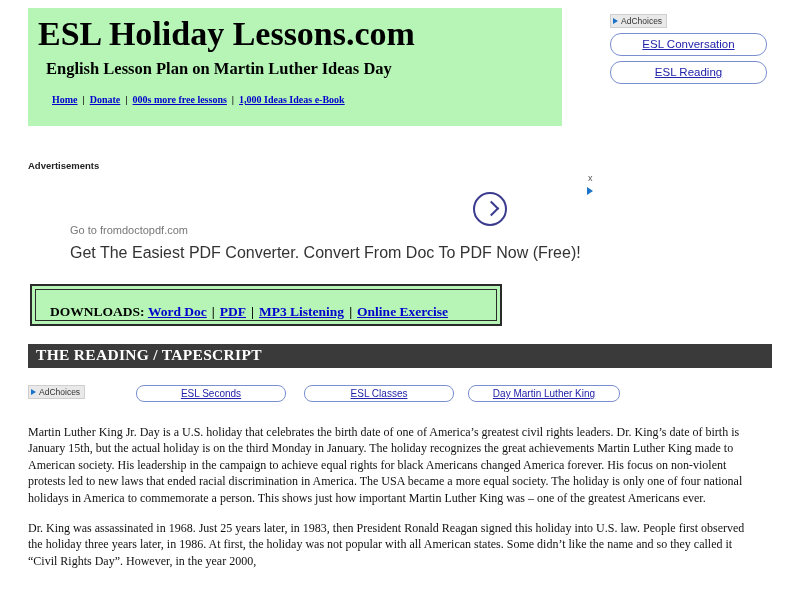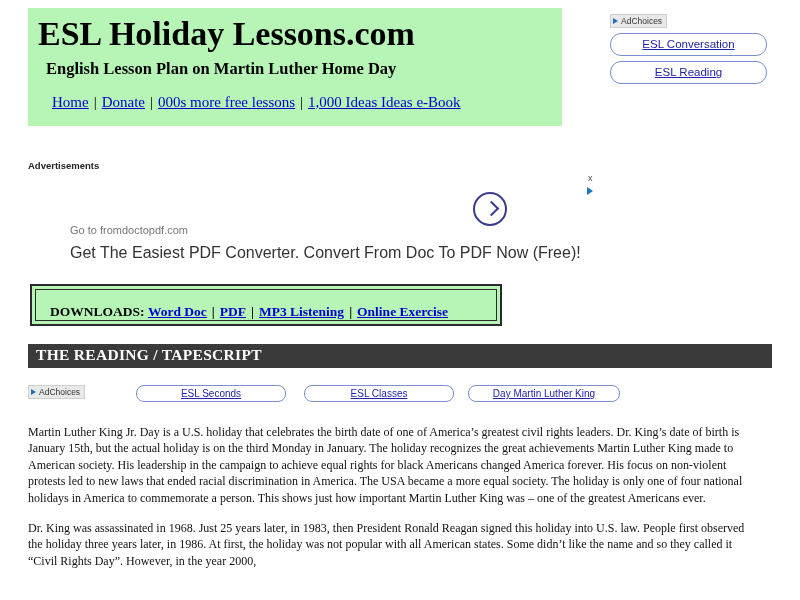--- a/index.html
+++ b/index.html
@@ -40,22 +40,22 @@
     font-family: "Liberation Serif", serif;
     font-weight: bold;
     font-size: 16.5px;
     line-height: 22px;
     color: #000;
     margin: 4px 0 0 8px;
   }
   .nav-row {
     margin: 14px 0 0 14px;
     font-family: "Liberation Serif", serif;
-    font-weight: normal;
-    font-size: 15px;
+    font-weight: bold;
+    font-size: 10px;
     color: #000;
   }
   .nav-row a {
     color: #0000cc;
     text-decoration: underline;
   }
   .nav-sep {
     color: #000;
     padding: 0 5px;
   }
@@ -277,21 +277,21 @@
   }
   .article p {
     margin: 0 0 14px 0;
   }
 </style>
 </head>
 <body>
 
 <div class="header-box">
   <div class="site-title">ESL Holiday Lessons.com</div>
-  <div class="site-subtitle">English Lesson Plan on Martin Luther Home Day</div>
+  <div class="site-subtitle">English Lesson Plan on Martin Luther Ideas Day</div>
   <div class="nav-row">
     <a href="#">Home</a><span class="nav-sep">|</span><a href="#">Donate</a><span class="nav-sep">|</span><a href="#">000s more free lessons</a><span class="nav-sep">|</span><a href="#">1,000 Ideas Ideas e-Book</a>
   </div>
 </div>
 
 <div class="topad">
   <span class="adchoices">
     <span class="tri"></span>
     <span>AdChoices</span>
   </span>

